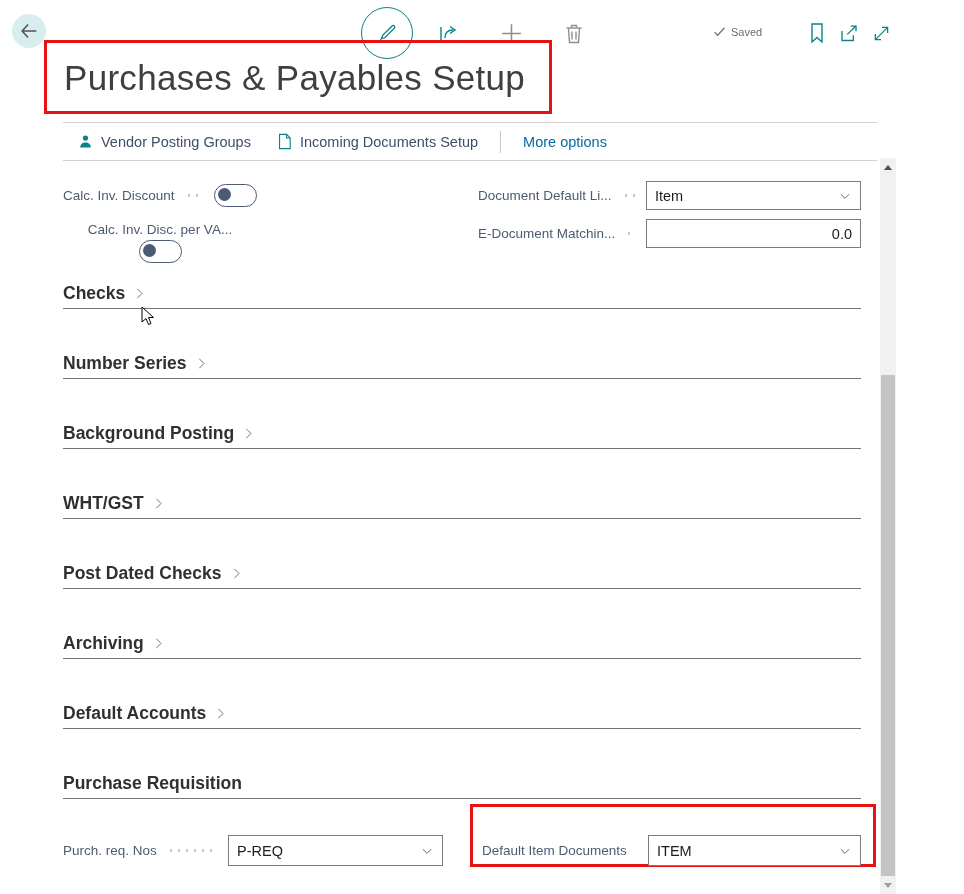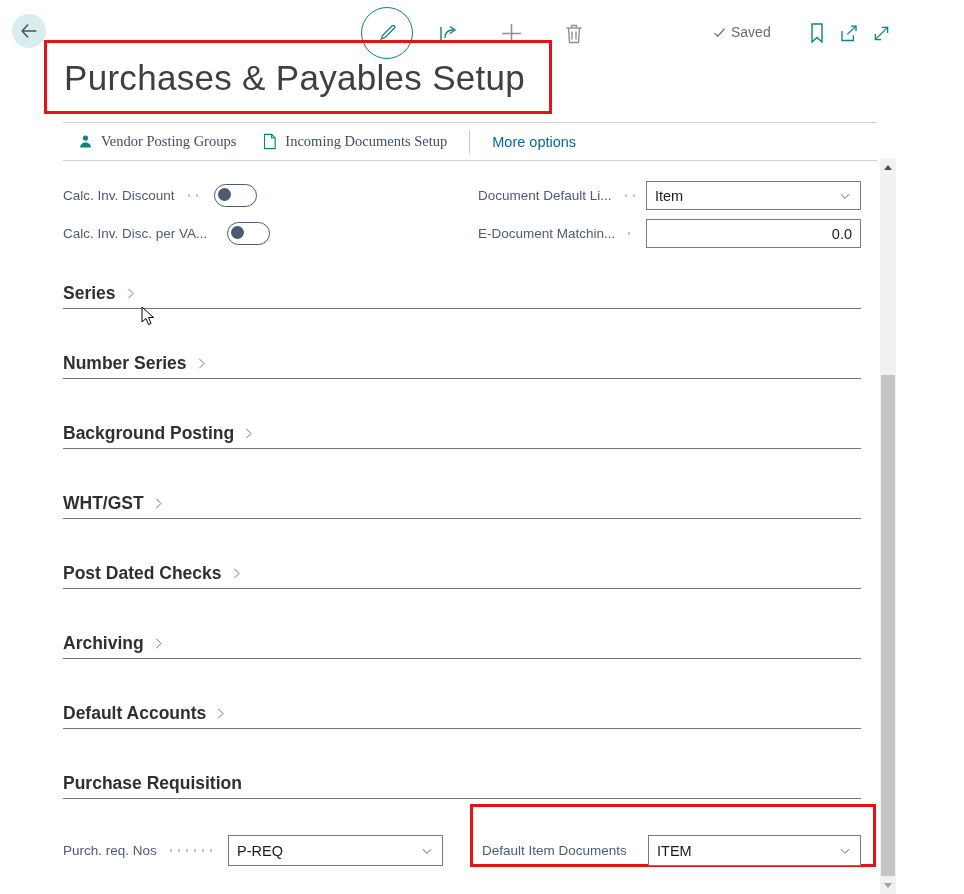--- a/index.html
+++ b/index.html
@@ -6,48 +6,48 @@
   body{width:964px;height:894px;background:#ffffff;font-family:"Liberation Sans",sans-serif;overflow:hidden;}
   .screen{position:relative;width:964px;height:894px;background:#fff;}
 
   
   .iconbtn{position:absolute;display:flex;align-items:center;justify-content:center;cursor:pointer;background:none;border:none;padding:0;}
   .back-btn{left:12px;top:14px;width:34px;height:34px;border-radius:50%;background:#d8edee;}
   .pencil-btn{left:361px;top:7px;width:52px;height:52px;border-radius:50%;border:1.5px solid #0b8286;background:#fff;}
   .share-btn{left:435px;top:20px;width:26px;height:26px;}
   .plus-btn{left:499px;top:21px;width:25px;height:25px;}
   .trash-btn{left:561px;top:20px;width:25px;height:26px;}
-  .saved{position:absolute;left:712px;top:24px;display:flex;align-items:center;gap:4px;color:#6e6c6a;font-size:14px;}
+  .saved{position:absolute;left:712px;top:24px;display:flex;align-items:center;gap:4px;color:#6e6c6a;font-size:11px;}
   .bookmark-btn{left:806px;top:22px;width:21px;height:22px;}
   .popout-btn{left:838px;top:23px;width:22px;height:21px;}
   .expand-btn{left:871px;top:23px;width:21px;height:21px;}
 
   
   .page-title{position:absolute;left:64px;top:58px;font-size:35px;font-weight:300;color:#3f3f3f;letter-spacing:.3px;white-space:nowrap;}
   .hl-box{position:absolute;border:3px solid #e41414;pointer-events:none;}
   .hl-title{left:44px;top:40px;width:502px;height:68px;}
   .hl-item-template{left:470px;top:804px;width:400px;height:57px;}
 
   
   .menubar{position:absolute;left:63px;top:122px;width:814px;height:37px;border-top:1px solid #d4d2d0;border-bottom:1px solid #d4d2d0;display:flex;align-items:center;font-size:14.5px;color:#3e4f69;}
-  .menu-item{display:flex;align-items:center;gap:8px;margin-left:16px;cursor:pointer;white-space:nowrap;font-family:Liberation Serif, serif;}
+  .menu-item{display:flex;align-items:center;gap:8px;margin-left:16px;cursor:pointer;white-space:nowrap;}
   .menu-item:first-child{margin-left:15px;}
   .menu-sep{width:1px;height:22px;background:#c8c6c4;margin:0 14px 0 22px;}
   .more-options{color:#0369a1;cursor:pointer;margin-left:8px;white-space:nowrap;}
 
   
   .field-row{position:absolute;display:flex;align-items:center;margin-top:18px;}
   .f-label{font-size:13.5px;color:#4c5b73;white-space:nowrap;flex:0 0 auto;}
   .leader{flex:1 1 auto;height:3px;margin:0 10px;background-image:radial-gradient(circle,#c6c4c2 1.1px,transparent 1.4px);background-size:8px 3px;background-repeat:repeat-x;background-position:left center;}
   .toggle{position:relative;flex:0 0 auto;width:41px;height:21px;border:1.5px solid #4c5b73;border-radius:12px;background:#fff;cursor:pointer;}
   .toggle .knob{position:absolute;left:3px;top:3px;width:13px;height:13px;border-radius:50%;background:#4c5b73;}
   .combo{flex:0 0 215px;height:29px;border:1px solid #7d7b79;background:#fff;display:flex;align-items:center;justify-content:space-between;padding:4px 8px;box-sizing:border-box;font-size:14.5px;color:#1c1c1c;cursor:pointer;}
   .num-input{flex:0 0 215px;height:29px;border:1px solid #7d7b79;background:#fff;display:flex;align-items:center;justify-content:flex-end;padding:0 8px;box-sizing:border-box;font-size:14.5px;color:#1c1c1c;}
   .row-l1{left:63px;top:166px;width:194px;}
-  .row-l2{left:63px;top:204px;width:194px;}
+  .row-l2{left:63px;top:204px;width:194px;flex-direction:column;}
   .row-r1{left:478px;top:163px;width:383px;}
   .row-r2{left:478px;top:201px;width:383px;}
 
   
   .section{position:absolute;left:63px;width:798px;}
   .sec-head{display:flex;align-items:center;height:26px;cursor:pointer;}
   .sec-title{font-size:17.5px;font-weight:700;color:#31302f;white-space:nowrap;}
   .sec-chev{margin-left:7px;display:flex;align-items:center;}
   .sec-rule{height:1px;background:#747474;margin-top:2px;}
 
@@ -212,21 +212,21 @@
   <div class="field-row row-r2">
     <span class="f-label">E-Document Matchin...</span>
     <span class="leader"></span>
     <span class="num-input">
       <span>0.0</span>
     </span>
   </div>
 
   <div class="section" style="top:280px;">
     <div class="sec-head">
-      <span class="sec-title">Series</span>
+      <span class="sec-title">Checks</span>
       <span class="sec-chev">
           <svg width="15" height="15" viewBox="0 0 24 24" fill="none" stroke="#5f5f5d" stroke-width="1.4">
             <path d="M8.5 4.5 l7.5 7.5 -7.5 7.5"></path>
           </svg>
         </span>
     </div>
     <div class="sec-rule"></div>
   </div>
 
   <div class="section" style="top:350px;">

